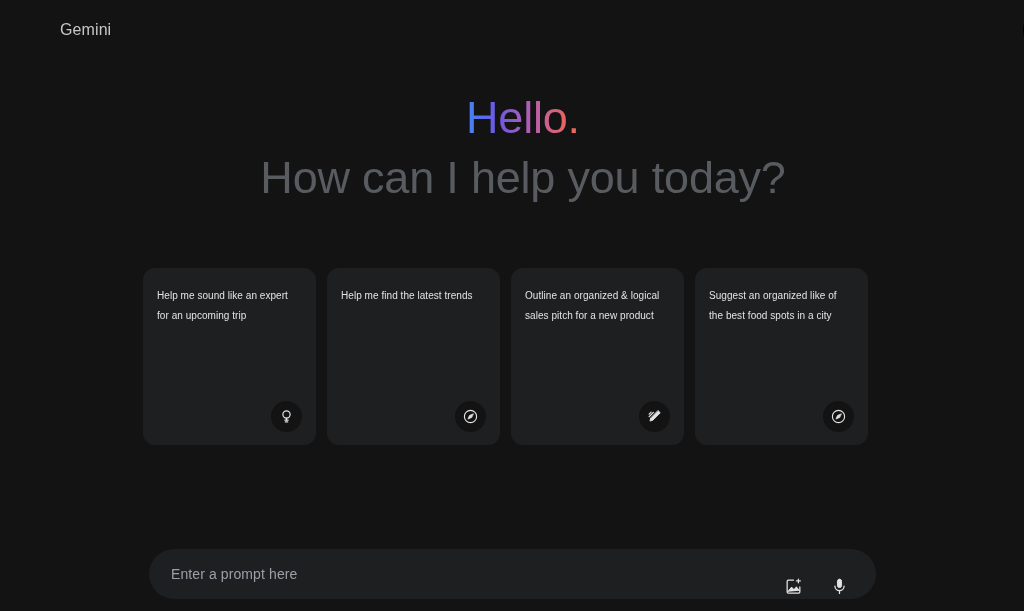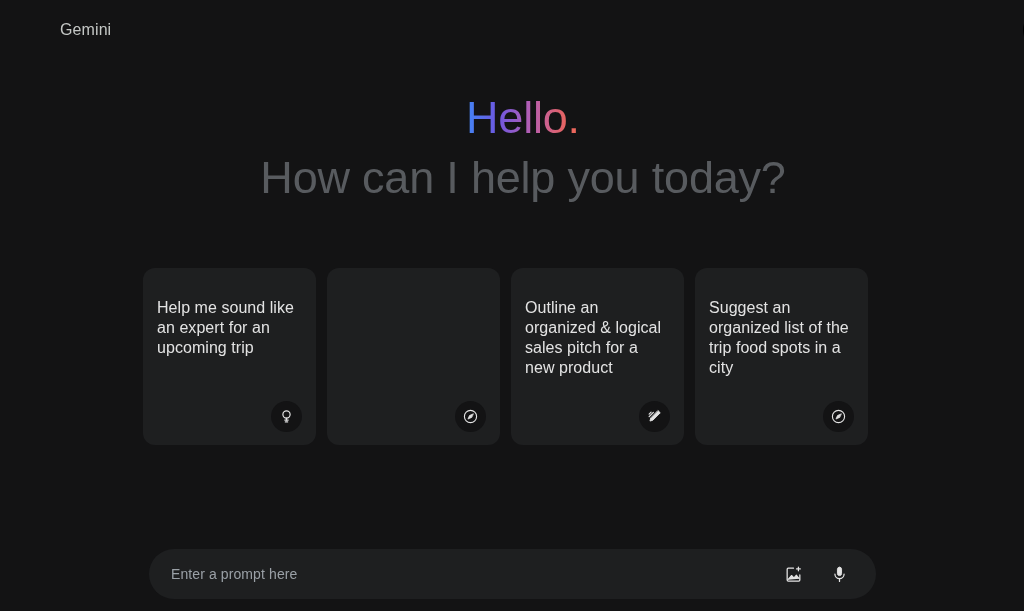--- a/index.html
+++ b/index.html
@@ -94,26 +94,25 @@
     position: relative;
     width: 173px;
     height: 177px;
     background: #1e1f20;
     border-radius: 12px;
     padding: 18px 16px 0 14px;
     cursor: pointer;
   }
 
   .card-text {
-    font-size: 16px;
+    font-size: 10px;
     line-height: 20px;
     color: #e3e3e3;
     letter-spacing: 0.05px;
     font-weight: 400;
-    margin-top: 12px;
   }
 
   .card-icon {
     position: absolute;
     right: 14px;
     bottom: 13px;
     width: 31px;
     height: 31px;
     border-radius: 50%;
     background: #131314;
@@ -127,21 +126,21 @@
   
   .promptbar {
     position: absolute;
     left: 149px;
     top: 549px;
     width: 727px;
     height: 50px;
     background: #1e1f20;
     border-radius: 28px;
     display: flex;
-    align-items: center;
+    align-items: flex-end;
     padding: 0 18px 0 22px;
     cursor: text;
   }
 
   .prompt-input {
     flex: 1;
     background: transparent;
     border: none;
     outline: none;
     color: #e3e3e3;
@@ -195,41 +194,42 @@
       <svg width="17" height="17" viewBox="0 0 24 24" fill="none" stroke="#e3e3e3" stroke-width="1.7" stroke-linecap="round" stroke-linejoin="round">
         <circle cx="12" cy="9.2" r="5.1"></circle>
         <line x1="9.6" y1="17" x2="14.4" y2="17"></line>
         <line x1="10.4" y1="19.6" x2="13.6" y2="19.6"></line>
         <line x1="12" y1="14.3" x2="12" y2="17"></line>
       </svg>
     </div>
   </div>
 
   <div class="card">
+    <div class="card-text">Help me find the latest trends</div>
     <div class="card-icon">
       <svg width="17" height="17" viewBox="0 0 24 24" fill="none" stroke="#e3e3e3" stroke-width="1.6" stroke-linecap="round" stroke-linejoin="round">
         <circle cx="12" cy="12" r="8.6"></circle>
         <polygon points="15.6,8.4 10.6,10.6 8.4,15.6 13.4,13.4" fill="#e3e3e3" stroke="#e3e3e3" stroke-width="1.1"></polygon>
       </svg>
     </div>
   </div>
 
   <div class="card">
     <div class="card-text">Outline an organized &amp; logical sales pitch for a new product</div>
     <div class="card-icon">
       <svg width="17" height="17" viewBox="0 0 24 24" fill="none" stroke="#e3e3e3" stroke-width="1.7" stroke-linecap="round" stroke-linejoin="round">
         <path d="M17.2 3.9 L20.1 6.8 L9.6 17.3 L5.6 18.4 L6.7 14.4 Z" fill="#e3e3e3" stroke="#e3e3e3" stroke-width="1.3"></path>
         <line x1="4.4" y1="8.6" x2="7.2" y2="5.8"></line>
         <line x1="4.4" y1="12.2" x2="10.4" y2="6.2"></line>
       </svg>
     </div>
   </div>
 
   <div class="card">
-    <div class="card-text">Suggest an organized list of the trip food spots in a city</div>
+    <div class="card-text">Suggest an organized like of the best food spots in a city</div>
     <div class="card-icon">
       <svg width="17" height="17" viewBox="0 0 24 24" fill="none" stroke="#e3e3e3" stroke-width="1.6" stroke-linecap="round" stroke-linejoin="round">
         <circle cx="12" cy="12" r="8.6"></circle>
         <polygon points="15.6,8.4 10.6,10.6 8.4,15.6 13.4,13.4" fill="#e3e3e3" stroke="#e3e3e3" stroke-width="1.1"></polygon>
       </svg>
     </div>
   </div>
 
 </div>
 

